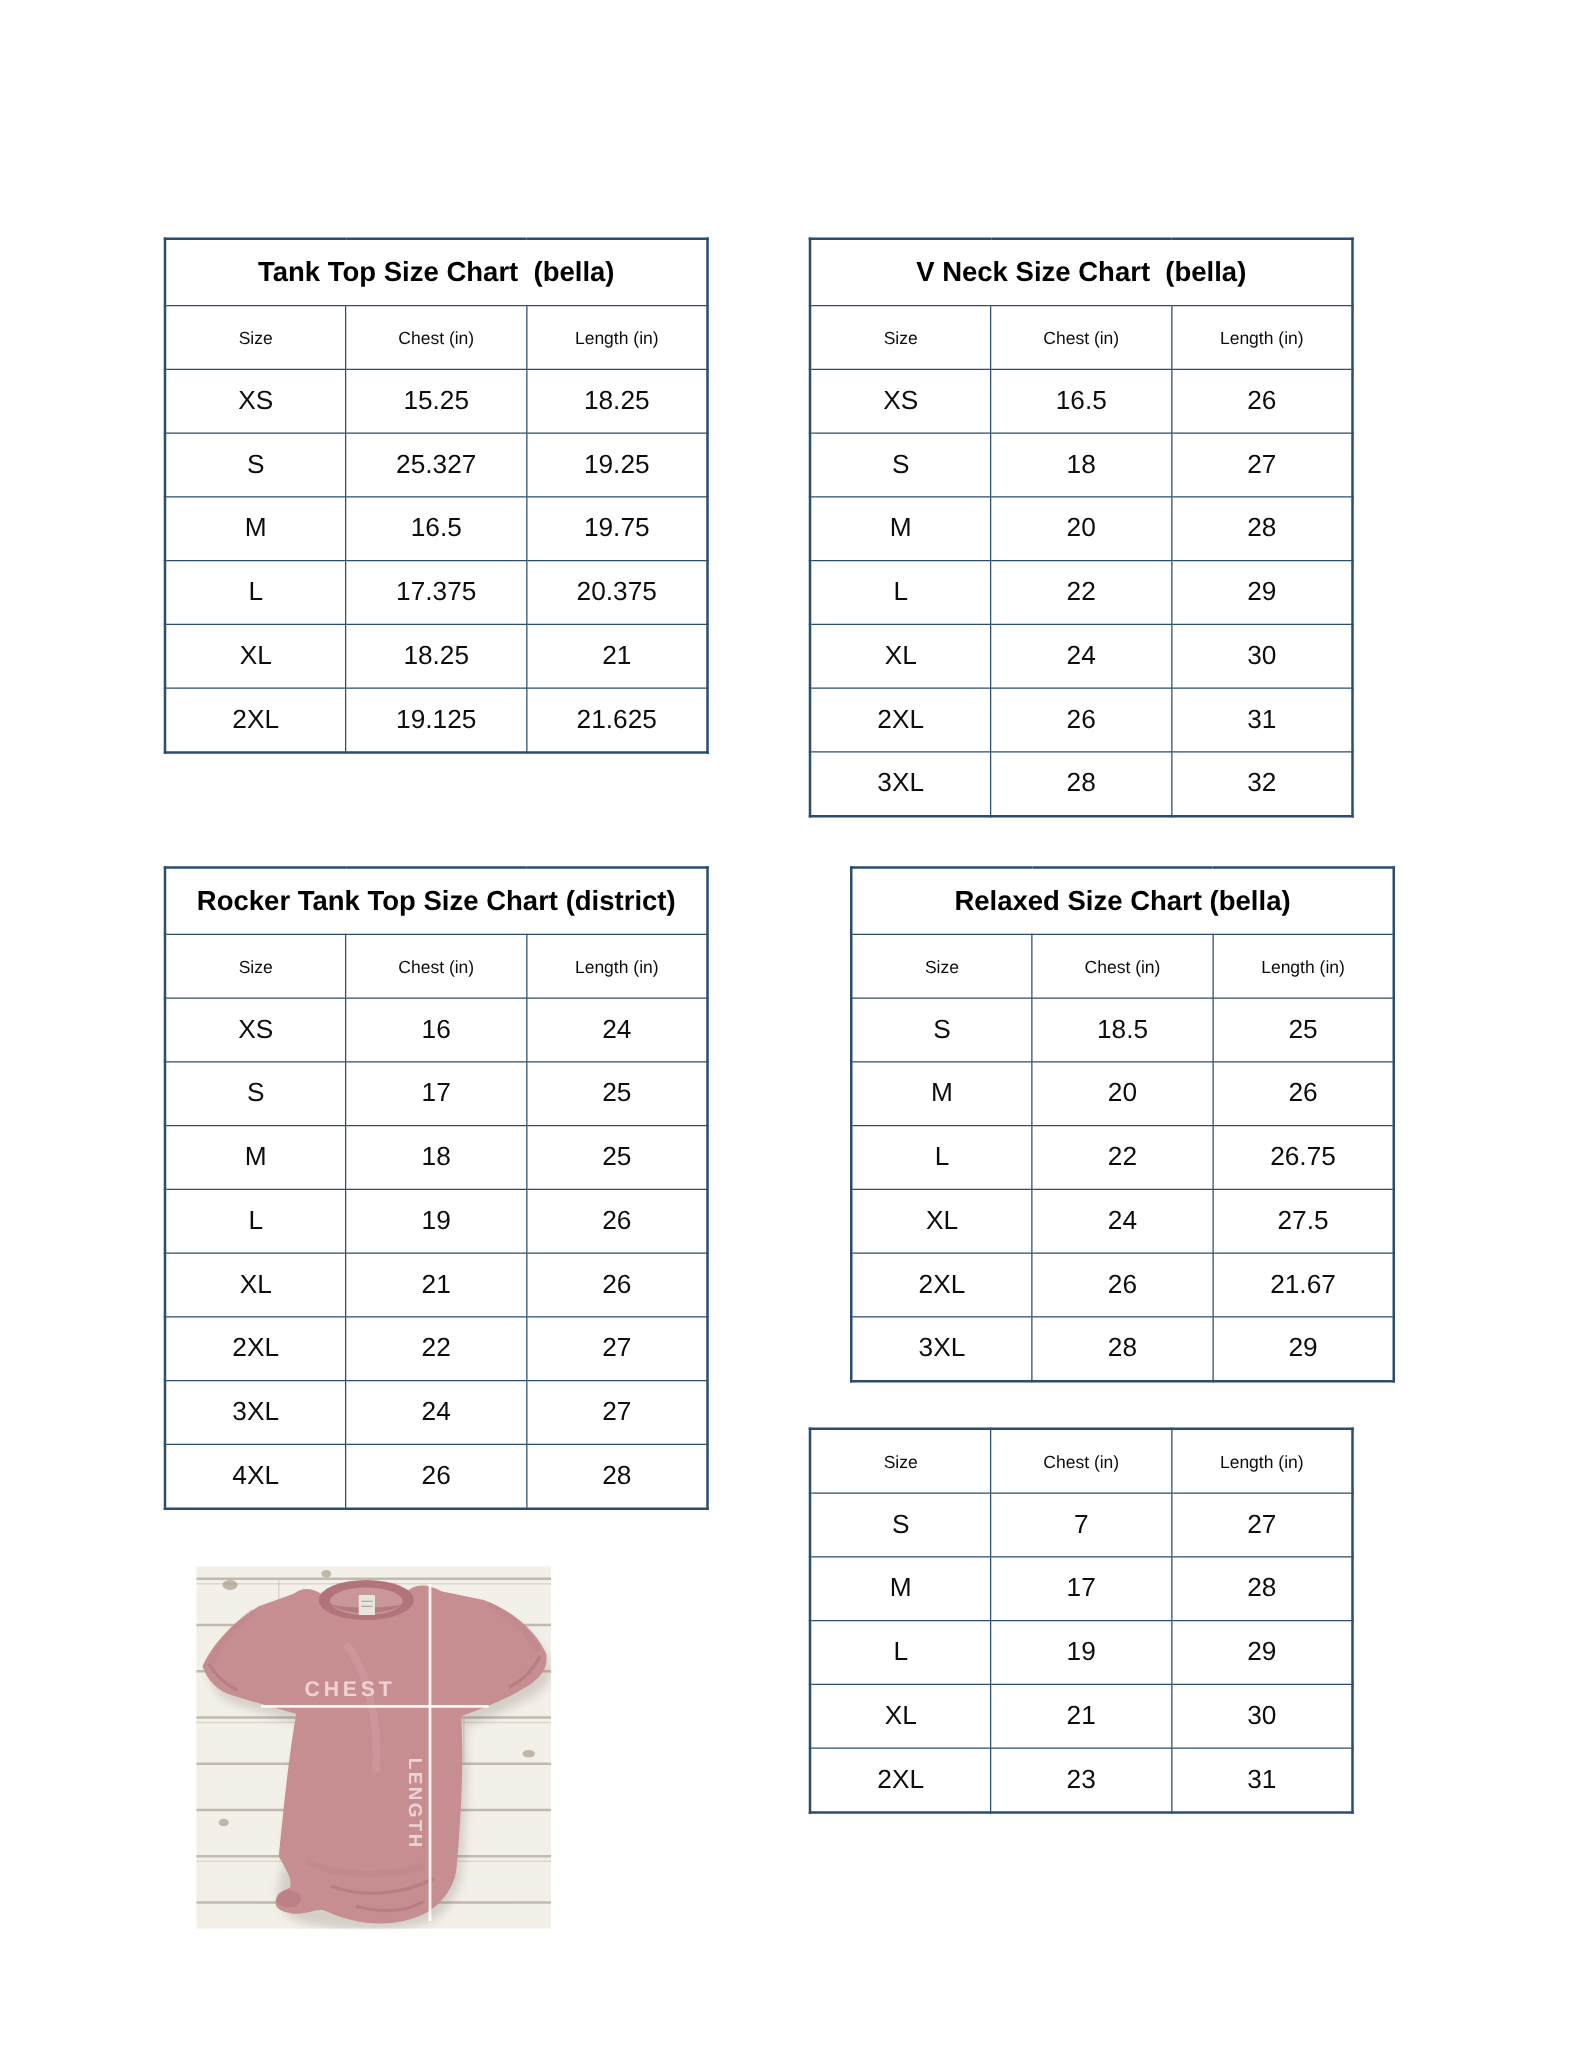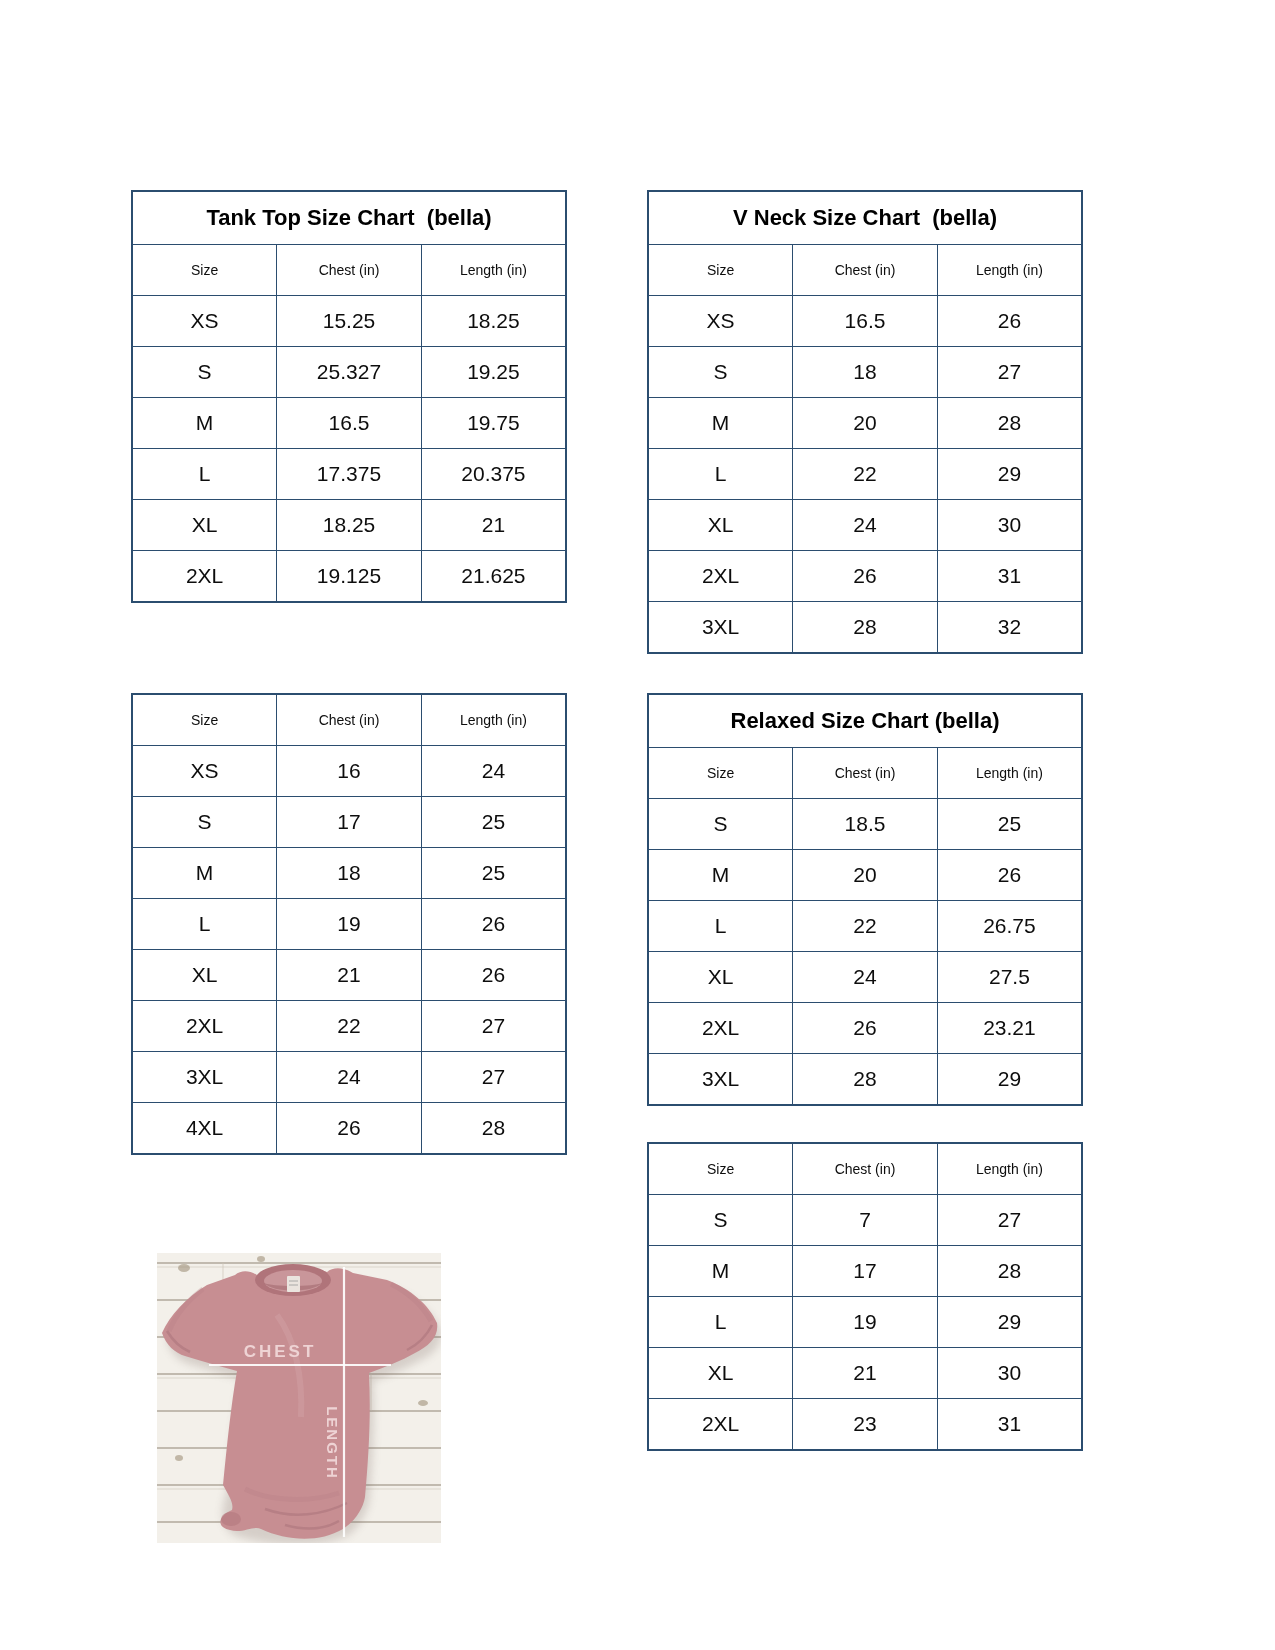--- a/index.html
+++ b/index.html
@@ -23,21 +23,21 @@
     text-align:center;vertical-align:middle;
     font-size:21px;height:50px;padding:0;color:#0d0d0d;
   }
   table.size-table tr.title-row td{
     font-weight:bold;font-size:22px;height:52px;white-space:pre;color:#000;
   }
   table.size-table tr.header-row td{font-size:14px;}
   #t0{left:131px;top:190px;}
   #t1{left:647px;top:190px;}
   #t2{left:131px;top:693px;}
-  #t3{left:647px;top:693px;}
+  #t3{left:680px;top:693px;}
   #t4{left:647px;top:1142px;}
   .photo{
     position:absolute;left:157px;top:1253px;width:284px;height:290px;margin:0;
   }
   .photo svg{display:block;width:284px;height:290px;}
   .wood-base{fill:#f3f0ea;}
   .plank{stroke:#b9b1a5;stroke-width:2;opacity:.85;}
   .plank-thin{stroke:#cdc5b9;stroke-width:1.2;opacity:.6;}
   .knot{fill:#97896f;opacity:.55;}
   .shadow{fill:#6e5a55;opacity:.22;}
@@ -150,20 +150,23 @@
             <td>3XL</td>
             <td>28</td>
             <td>32</td>
           </tr>
         </tbody>
       </table>
     </section>
   <section class="tbl" id="t2">
       <table class="size-table">
         <tbody>
+          <tr class="title-row">
+            <td colspan="3">Rocker Tank Top Size Chart (district)</td>
+          </tr>
           <tr class="header-row">
             <td>Size</td>
             <td>Chest (in)</td>
             <td>Length (in)</td>
           </tr>
           <tr class="data-row">
             <td>XS</td>
             <td>16</td>
             <td>24</td>
           </tr>
@@ -232,21 +235,21 @@
             <td>26.75</td>
           </tr>
           <tr class="data-row">
             <td>XL</td>
             <td>24</td>
             <td>27.5</td>
           </tr>
           <tr class="data-row">
             <td>2XL</td>
             <td>26</td>
-            <td>23.21</td>
+            <td>21.67</td>
           </tr>
           <tr class="data-row">
             <td>3XL</td>
             <td>28</td>
             <td>29</td>
           </tr>
         </tbody>
       </table>
     </section>
   <section class="tbl" id="t4">

